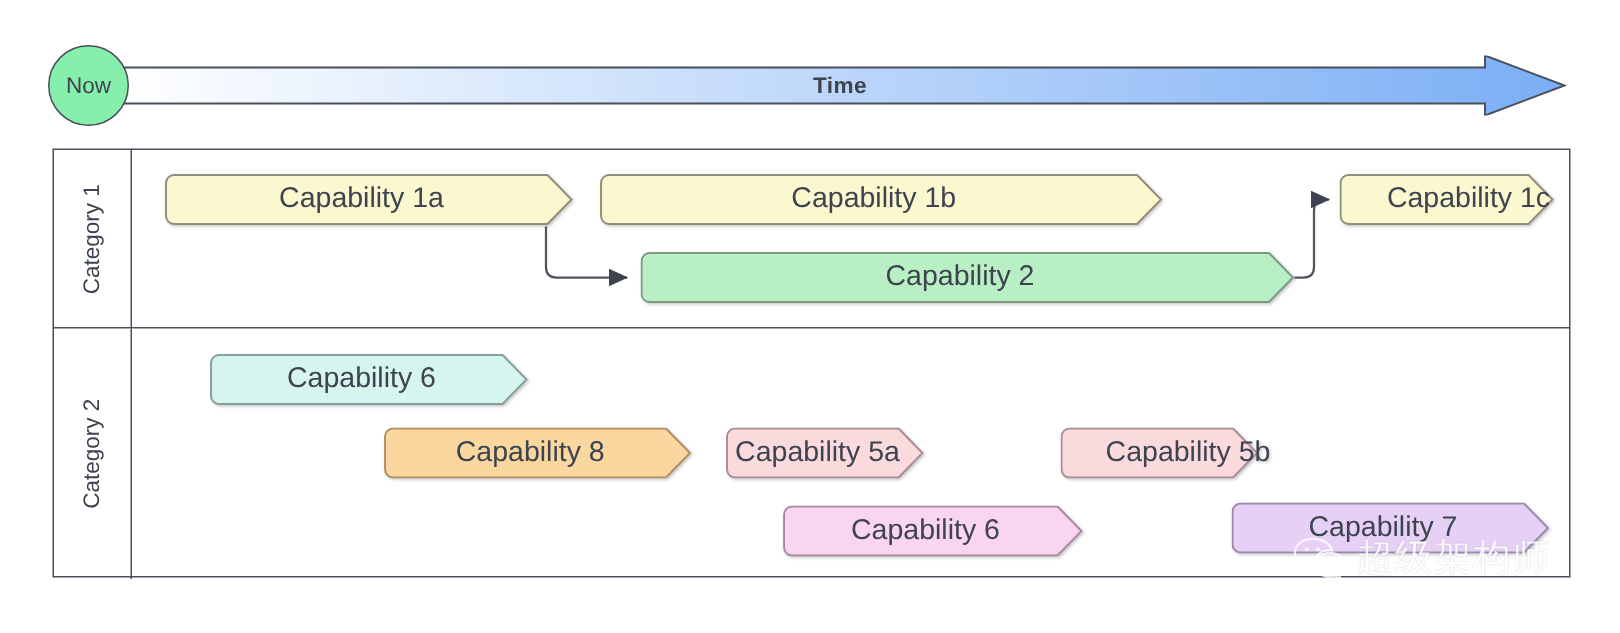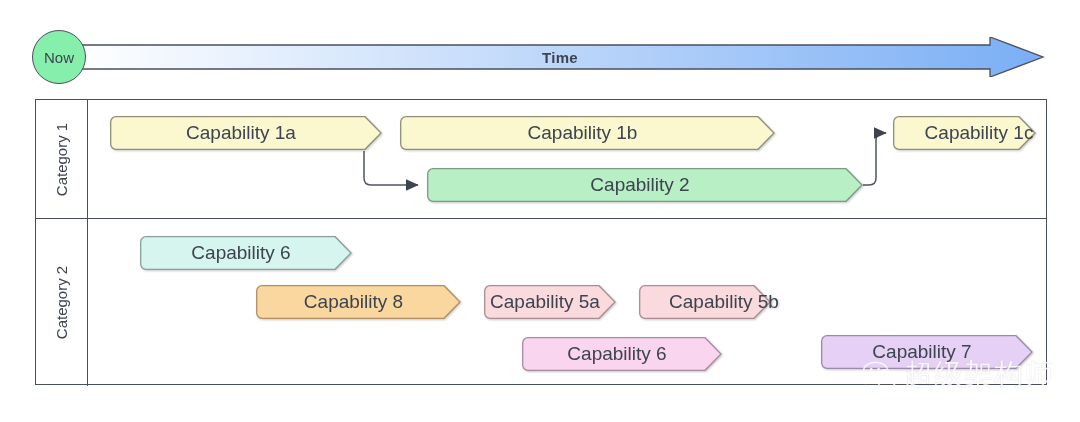--- a/index.html
+++ b/index.html
@@ -55,21 +55,21 @@
   
   #connectors{position:absolute;left:0;top:0;width:1080px;height:422px;pointer-events:none;}
   
   #watermark{
     position:absolute;left:862px;top:355px;
     display:flex;align-items:center;gap:6px;
     opacity:.82;pointer-events:none;
   }
   #wm-text{
     font-family:"DejaVu Sans", sans-serif;
-    font-size:29px;color:#ffffff;letter-spacing:1px;
+    font-size:25px;color:#ffffff;letter-spacing:1px;
     text-shadow:0 0 1px rgba(120,120,130,.5);
   }
 </style>
 </head>
 <body>
 
 <div id="canvas">
 
   <div id="timebar-wrap">
     <svg id="timebar-svg" width="970" height="40" viewBox="0 0 970 40">
@@ -156,21 +156,21 @@
     <span class="txt">Capability 8</span>
   </div>
 
   <div class="cap" style="left:484px;top:285px;width:132px;">
     <svg class="shape" viewBox="0 0 132 34" preserveAspectRatio="none">
       <path d="M6,0.7 L115,0.7 L131,17 L115,33.3 L6,33.3 A5.3,5.3 0 0 1 0.7,28 L0.7,6 A5.3,5.3 0 0 1 6,0.7 Z" fill="#fadadd" stroke="#a98d92" stroke-width="1.3"></path>
     </svg>
     <span class="txt">Capability 5a</span>
   </div>
 
-  <div class="cap" style="left:639px;top:285px;width:132px;padding-left:48px;">
+  <div class="cap" style="left:707px;top:285px;width:132px;padding-left:48px;">
     <svg class="shape" viewBox="0 0 132 34" preserveAspectRatio="none">
       <path d="M6,0.7 L115,0.7 L131,17 L115,33.3 L6,33.3 A5.3,5.3 0 0 1 0.7,28 L0.7,6 A5.3,5.3 0 0 1 6,0.7 Z" fill="#fadadd" stroke="#a98d92" stroke-width="1.3"></path>
     </svg>
     <span class="txt">Capability 5b</span>
   </div>
 
   <div class="cap" style="left:522px;top:337px;width:200px;">
     <svg class="shape" viewBox="0 0 200 34" preserveAspectRatio="none">
       <path d="M6,0.7 L183,0.7 L199,17 L183,33.3 L6,33.3 A5.3,5.3 0 0 1 0.7,28 L0.7,6 A5.3,5.3 0 0 1 6,0.7 Z" fill="#fad5f0" stroke="#a88aa0" stroke-width="1.3"></path>
     </svg>

